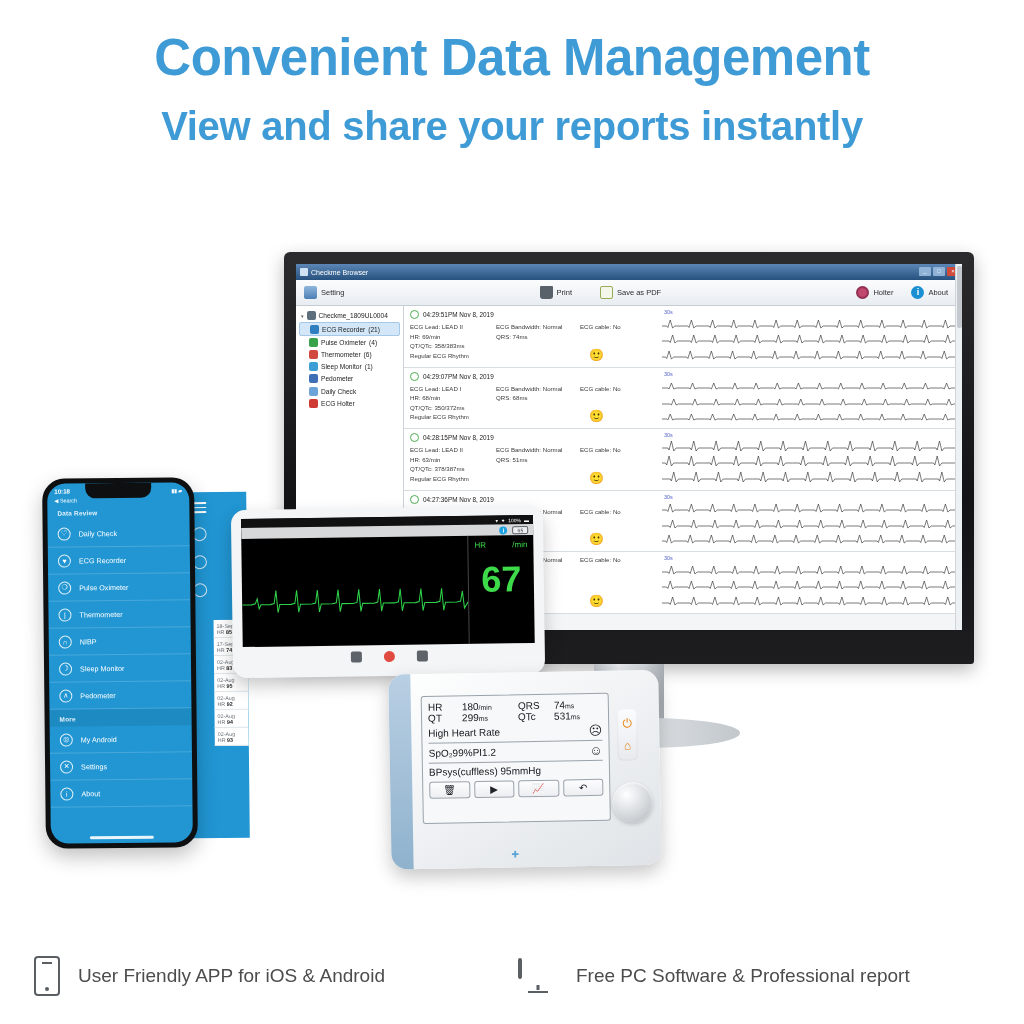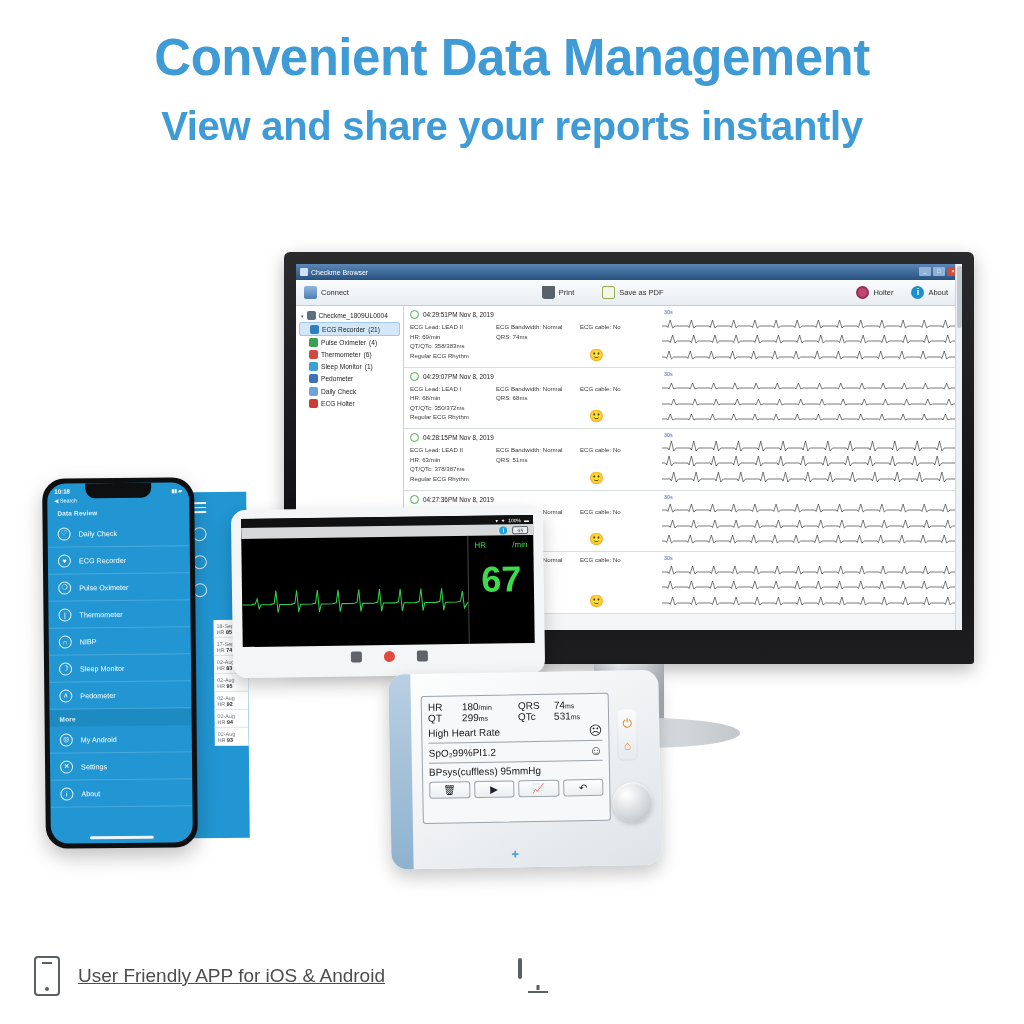--- a/index.html
+++ b/index.html
@@ -203,21 +203,21 @@
     background: radial-gradient(circle at 35% 30%, #ffffff, #c9ced3 70%, #aeb4b9);
     box-shadow: inset 0 1px 2px rgba(255,255,255,.9), 0 2px 4px rgba(0,0,0,.18);
   }
   .dev-logo { position:absolute; left:120px; bottom:8px; font-size:9px; color:#5aa2d6; }
 
   
   .footer { position:absolute; left:0; right:0; bottom:28px; display:flex; }
   .foot-item { display:flex; align-items:center; gap:18px; }
   .foot-item.left { margin-left:34px; width:470px; }
   .foot-item.right { margin-left:14px; }
-  .foot-label { font-size:19px; color:#4c4c4c;text-decoration:underline; }
+  .foot-label { font-size:19px; color:#4c4c4c; }
   .ico-phone { width:26px; height:40px; border:2px solid #5a5f64; border-radius:4px; position:relative; }
   .ico-phone::before{content:"";position:absolute;top:4px;left:50%;transform:translateX(-50%);width:10px;height:1.6px;background:#5a5f64;}
   .ico-phone::after{content:"";position:absolute;bottom:3px;left:50%;transform:translateX(-50%);width:4px;height:4px;border-radius:50%;background:#5a5f64;}
   .ico-monitor { width:40px; height:33px; position:relative; }
   .ico-monitor .scr{width:40px;height:27px;border:2px solid #5a5f64;border-radius:3px;}
   .ico-monitor .nk{position:absolute;left:50%;transform:translateX(-50%);bottom:3px;width:3px;height:5px;background:#5a5f64;}
   .ico-monitor .bs{position:absolute;left:50%;transform:translateX(-50%);bottom:0;width:20px;height:2px;background:#5a5f64;}
 </style>
 </head>
 <body>
@@ -235,21 +235,21 @@
         <span class="win-btns">
           <span>_</span>
           <span>□</span>
           <span class="close">×</span>
         </span>
       </div>
 
       <div class="toolbar">
         <div class="tb-item">
           <span class="tb-sq tb-connect"></span>
-          <span>Connect</span>
+          <span>Setting</span>
         </div>
         <span class="tb-spacer"></span>
         <div class="tb-item">
           <span class="tb-sq tb-print"></span>
           <span>Print</span>
         </div>
         <div class="tb-item" style="margin-left:22px">
           <span class="tb-sq tb-pdf"></span>
           <span>Save as PDF</span>
         </div>
@@ -656,14 +656,15 @@
 
 <div class="footer">
   <div class="foot-item left">
     <span class="ico-phone"></span>
     <span class="foot-label">User Friendly APP for iOS &amp; Android</span>
   </div>
   <div class="foot-item right">
     <span class="ico-monitor">
       <span class="scr"></span><span class="nk"></span><span class="bs"></span>
     </span>
+    <span class="foot-label">Free PC Software &amp; Professional report</span>
   </div>
 </div>
 
 </body></html>

